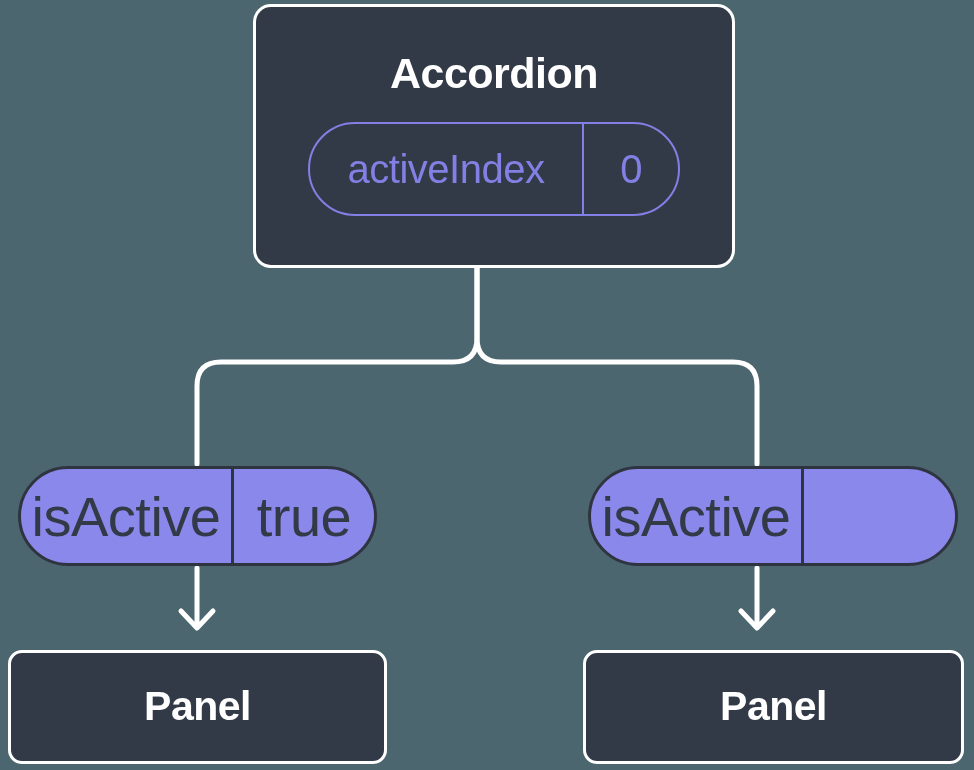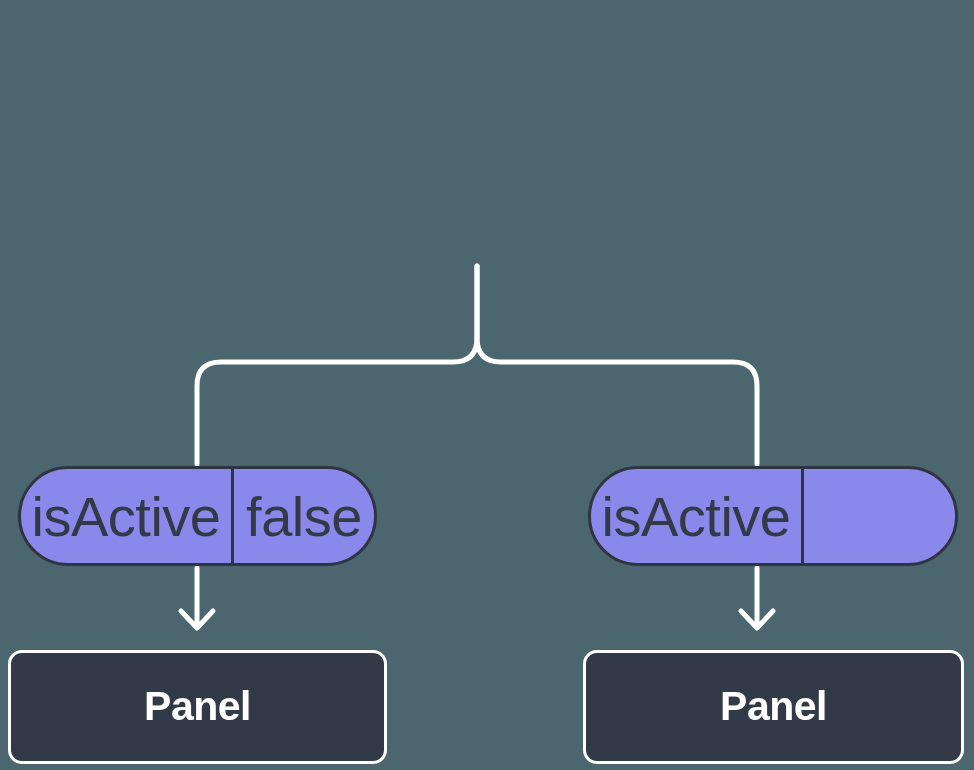--- a/index.html
+++ b/index.html
@@ -118,25 +118,33 @@
 
 <div class="canvas">
 
   <svg class="connectors" viewBox="0 0 974 770" aria-hidden="true">
     <path d="M 477 266 L 477 338 Q 477 362 453 362 L 221 362 Q 197 362 197 386 L 197 464"></path>
     <path d="M 477 266 L 477 338 Q 477 362 501 362 L 733 362 Q 757 362 757 386 L 757 464"></path>
     <path d="M 197 568 L 197 624 M 181 611 L 197 628 L 213 611"></path>
     <path d="M 757 568 L 757 624 M 741 611 L 757 628 L 773 611"></path>
   </svg>
 
+  <div class="node node-root">
+    <div class="node-title">Accordion</div>
+    <div class="state-pill">
+      <div class="pill-name">activeIndex</div>
+      <div class="pill-divider"></div>
+      <div class="pill-value">0</div>
+    </div>
+  </div>
 
   <div class="prop-pill prop-pill-left">
     <div class="pill-name">isActive</div>
     <div class="pill-divider"></div>
-    <div class="pill-value">false</div>
+    <div class="pill-value">true</div>
   </div>
 
   <div class="prop-pill prop-pill-right">
     <div class="pill-name">isActive</div>
     <div class="pill-divider"></div>
   </div>
 
   <div class="node node-leaf node-leaf-left">
     <div class="node-title">Panel</div>
   </div>

